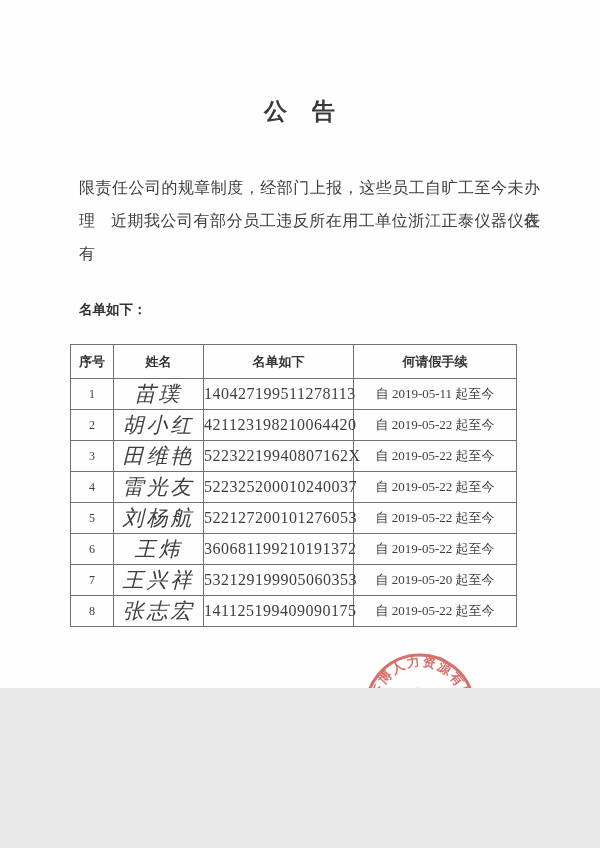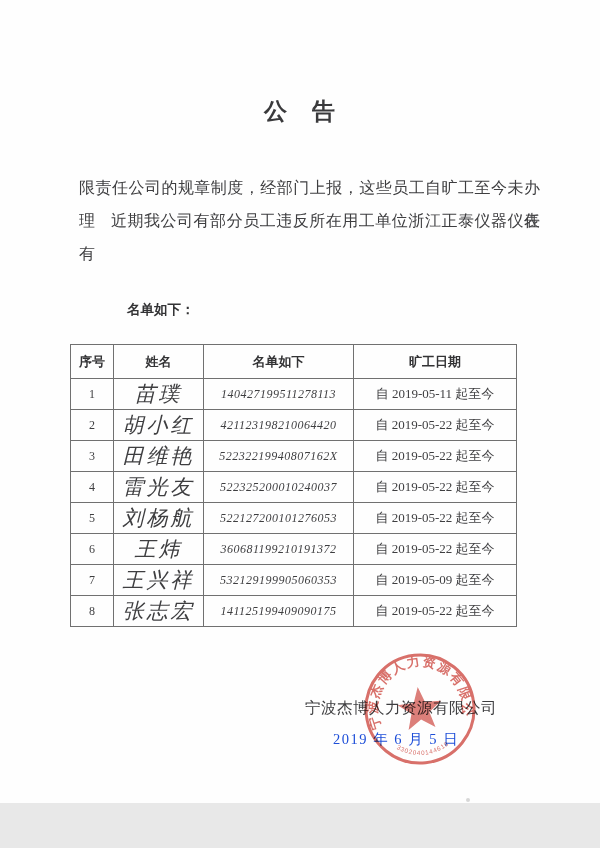--- a/index.html
+++ b/index.html
@@ -1,18 +1,18 @@
 <!DOCTYPE html>
 <html><head>
 <meta charset="utf-8">
 <style>
   html,body{margin:0;padding:0;background:#e8e8e8;}
   .page{
     position:relative;
-    width:600px;height:803px;
+    width:600px;height:688px;
     margin:0 auto;
     background:#fefefe;
     font-family:"Liberation Serif","DejaVu Serif",serif;
     color:#3e3e40;
     overflow:hidden;
   }
   .title{
     position:absolute;top:96px;left:0;width:100%;
     margin:0;text-align:center;
     font-size:23px;font-weight:bold;letter-spacing:1px;
@@ -20,33 +20,33 @@
   }
   .body-text{position:absolute;left:79px;width:461px;top:171px;}
   .pline{
     margin:0;height:33px;line-height:33px;
     font-size:16px;color:#3e3e40;white-space:pre;
   }
   .pline.justify{text-align:justify;text-align-last:justify;white-space:normal;}
   .pline.indent{text-indent:32px;}
   .list-label{
     position:absolute;left:79px;top:301px;
-    font-size:13.5px;font-weight:bold;color:#333335;margin-left:48px;
+    font-size:13.5px;font-weight:bold;color:#333335;
   }
   table.roster{
     position:absolute;left:70px;top:344px;width:446px;
     border-collapse:collapse;table-layout:fixed;
     text-align:center;color:#3e3e40;padding-left:44px;
   }
   table.roster th,table.roster td{border:1px solid #707070;padding:0;}
   table.roster thead th{height:33px;font-size:13px;font-weight:bold;color:#333335;}
   table.roster tbody td{height:30px;}
   .col-index{font-size:12px;}
   .col-name{font-size:21px;letter-spacing:3px;font-style:italic;}
-  .col-id{font-size:12px;font-family:"Liberation Serif","DejaVu Serif",serif;letter-spacing:.5px;font-style:italic;}
+  .col-id{font-size:16px;font-family:"Liberation Serif","DejaVu Serif",serif;letter-spacing:.5px;}
   .col-date{font-size:13px;}
   .company{
     position:absolute;left:305px;top:698px;
     font-size:15.5px;letter-spacing:.5px;color:#3e3e40;
   }
   .sig-date{
     position:absolute;left:333px;top:730px;
     font-size:14.5px;letter-spacing:1.5px;color:#1d4ed8;
   }
   svg.stamp{
@@ -79,21 +79,21 @@
       <col style="width:43px">
         <col style="width:90px">
         <col style="width:150px">
         <col style="width:163px">
     </colgroup>
     <thead>
       <tr>
         <th>序号</th>
         <th>姓名</th>
         <th>名单如下</th>
-        <th>旷工日期</th>
+        <th>何请假手续</th>
       </tr>
     </thead>
     <tbody>
       <tr>
         <td class="col-index">1</td>
         <td class="col-name">苗璞</td>
         <td class="col-id">140427199511278113</td>
         <td class="col-date">自 2019-05-11 起至今</td>
       </tr>
       <tr>
@@ -123,21 +123,21 @@
       <tr>
         <td class="col-index">6</td>
         <td class="col-name">王炜</td>
         <td class="col-id">360681199210191372</td>
         <td class="col-date">自 2019-05-22 起至今</td>
       </tr>
       <tr>
         <td class="col-index">7</td>
         <td class="col-name">王兴祥</td>
         <td class="col-id">532129199905060353</td>
-        <td class="col-date">自 2019-05-09 起至今</td>
+        <td class="col-date">自 2019-05-20 起至今</td>
       </tr>
       <tr>
         <td class="col-index">8</td>
         <td class="col-name">张志宏</td>
         <td class="col-id">141125199409090175</td>
         <td class="col-date">自 2019-05-22 起至今</td>
       </tr>
     </tbody>
   </table>
 

